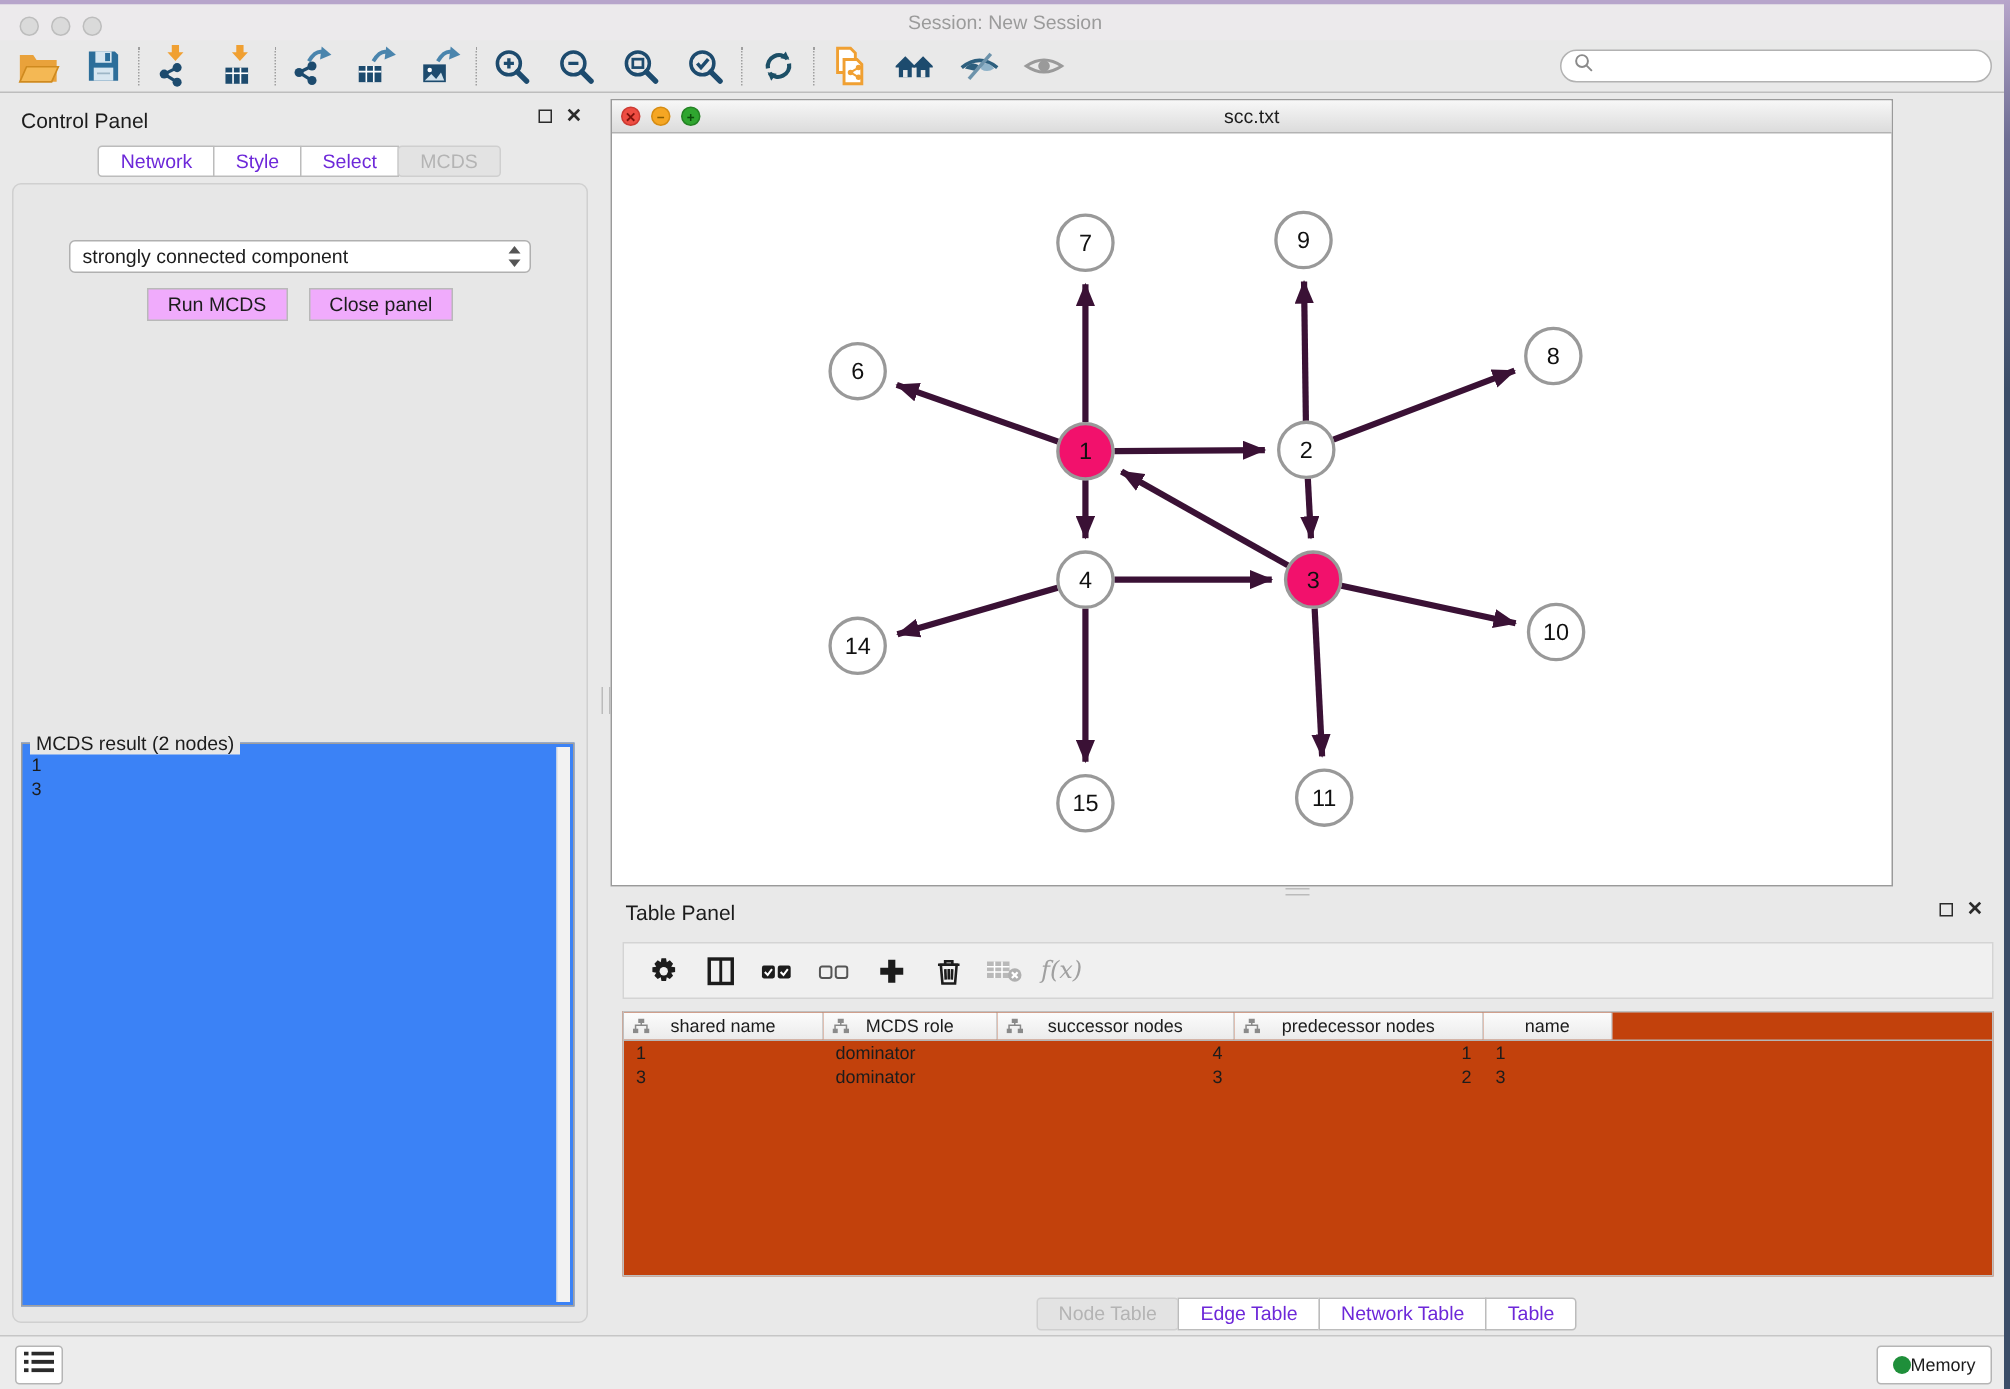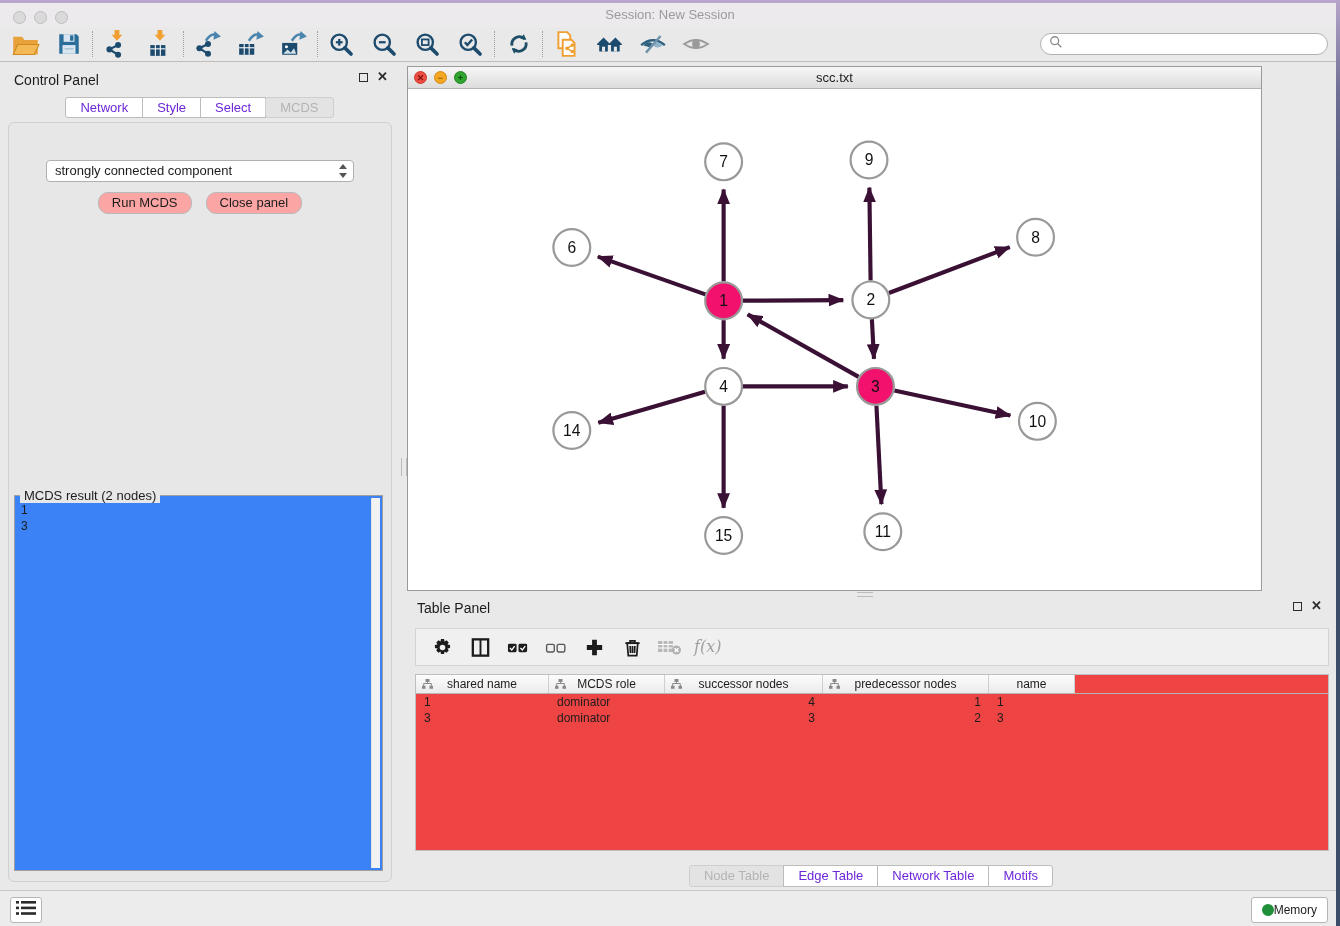--- a/index.html
+++ b/index.html
@@ -39,21 +39,21 @@
   .cp-body{left:8px;top:60px;right:8px;bottom:8px;background:#e7e7e7;border:1px solid #d0d0d0;border-radius:6px;}
   .opt-label{padding-top:14px;text-align:center;font-size:13px;}
   .criterion{position:absolute;left:37px;right:37px;top:37px;height:20px;background:#fff;border:1px solid #b0b0b0;
              border-radius:4px;font-size:13px;line-height:20px;padding-left:8px;}
   .stepper{position:absolute;right:5px;top:3px;width:11px;height:14px;}
   .stepper::before{content:"";position:absolute;left:2px;top:0;border-left:4px solid transparent;
       border-right:4px solid transparent;border-bottom:5px solid #555;}
   .stepper::after{content:"";position:absolute;left:2px;bottom:0;border-left:4px solid transparent;
       border-right:4px solid transparent;border-top:5px solid #555;}
   .buttons-row{position:absolute;left:0;right:0;top:69px;display:flex;justify-content:center;gap:14px;}
-  .btn{height:20px;line-height:20px;padding:0 13px;background:#fca5a5;border:1px solid #b9b9b9;border-radius:10px;font-size:13px;}
+  .btn{height:20px;line-height:20px;padding:0 13px;background:#f0abfc;border:1px solid #b9b9b9;border-radius:0;font-size:13px;}
   .result-box{position:absolute;left:5px;right:8px;top:372px;bottom:10px;background:#3b82f6;border:1px solid #9f9f9f;}
   .result-legend{position:absolute;top:-8px;left:5px;background:#e7e7e7;padding:0 4px;font-size:13px;}
   .result-lines{position:absolute;left:6px;top:6px;right:14px;bottom:4px;font-size:12px;line-height:16px;}
   .result-scroll{position:absolute;right:2px;top:2px;bottom:2px;width:8px;background:#f2f2f2;border-left:1px solid #e4e4e4;}
   .v-splitter{left:400px;top:62px;width:7px;height:828px;}
   .v-grip{position:absolute;left:1px;top:396px;width:4px;height:18px;border-left:1px solid #bbb;border-right:1px solid #bbb;}
   
   .net-win{left:407px;top:66px;width:855px;height:525px;border:1px solid #9a9a9a;background:#fff;box-sizing:border-box;}
   .net-title{position:relative;height:21px;background:linear-gradient(#f7f7f7,#dcdcdc);border-bottom:1px solid #b3b3b3;
              text-align:center;font-size:13px;line-height:21px;}
@@ -66,21 +66,21 @@
   .light.yellow::after{content:"\2212";}
   .light.green{background:#2fa52f;border:1px solid #238223;color:#0b4d0b;}
   .light.green::after{content:"+";}
   .net-canvas{position:absolute;left:0;top:21px;right:0;bottom:0;}
   .h-grip{left:857px;top:592px;width:16px;height:3px;border-top:1px solid #bbb;border-bottom:1px solid #bbb;}
   
   .table-panel{left:407px;top:597px;width:929px;height:293px;}
   .tp-toolbar{position:absolute;left:8px;right:7px;top:31px;height:38px;background:#f0f0f0;border:1px solid #d4d4d4;
               display:flex;align-items:center;gap:6px;padding-left:10px;box-sizing:border-box;}
   .tp-btn{width:32px;height:30px;display:flex;align-items:center;justify-content:center;}
-  .tp-table{position:absolute;left:8px;right:7px;top:77px;bottom:39px;background:#ef4444;border:1px solid #bfbfbf;overflow:hidden;}
+  .tp-table{position:absolute;left:8px;right:7px;top:77px;bottom:39px;background:#c2410c;border:1px solid #bfbfbf;overflow:hidden;}
   .thead{display:flex;height:18px;border-bottom:1px solid #b5b5b5;}
   .th{position:relative;box-sizing:border-box;border-right:1px solid #cfcfcf;
       background:linear-gradient(#fcfcfc,#ebebeb);font-size:12px;display:flex;align-items:center;justify-content:center;}
   .th .tree{position:absolute;left:6px;top:4px;}
   .trow{display:flex;height:16px;font-size:12px;line-height:16px;}
   .td{box-sizing:border-box;padding:0 8px;white-space:nowrap;overflow:hidden;}
   .tp-tabs{position:absolute;left:0;right:0;bottom:3px;display:flex;justify-content:center;}
   .tp-tabs .tab{height:20px;line-height:20px;}
   
   .status-bar{left:0;top:890px;width:1340px;height:36px;background:#ececec;border-top:1px solid #c6c6c6;box-sizing:border-box;}
@@ -555,21 +555,21 @@
           <div class="td" style="width: 158px; text-align: right;">3</div>
           <div class="td" style="width: 166px; text-align: right;">2</div>
           <div class="td" style="width: 86px; text-align: left;">3</div>
         </div>
       </div>
   </div>
   <div class="tp-tabs">
       <div class="tab disabled">Node Table</div>
       <div class="tab">Edge Table</div>
       <div class="tab">Network Table</div>
-      <div class="tab">Motifs</div>
+      <div class="tab">Table</div>
     </div>
 </div>
 
 <div class="abs status-bar">
   <div class="list-btn">
     <span><svg viewBox="0 0 20 14" width="20" height="14">
           <g fill="#2b2b2b">
             <rect width="3" height="2.6"></rect>
             <rect x="5" width="15" height="2.6"></rect>
             <rect y="5.6" width="3" height="2.6"></rect>

